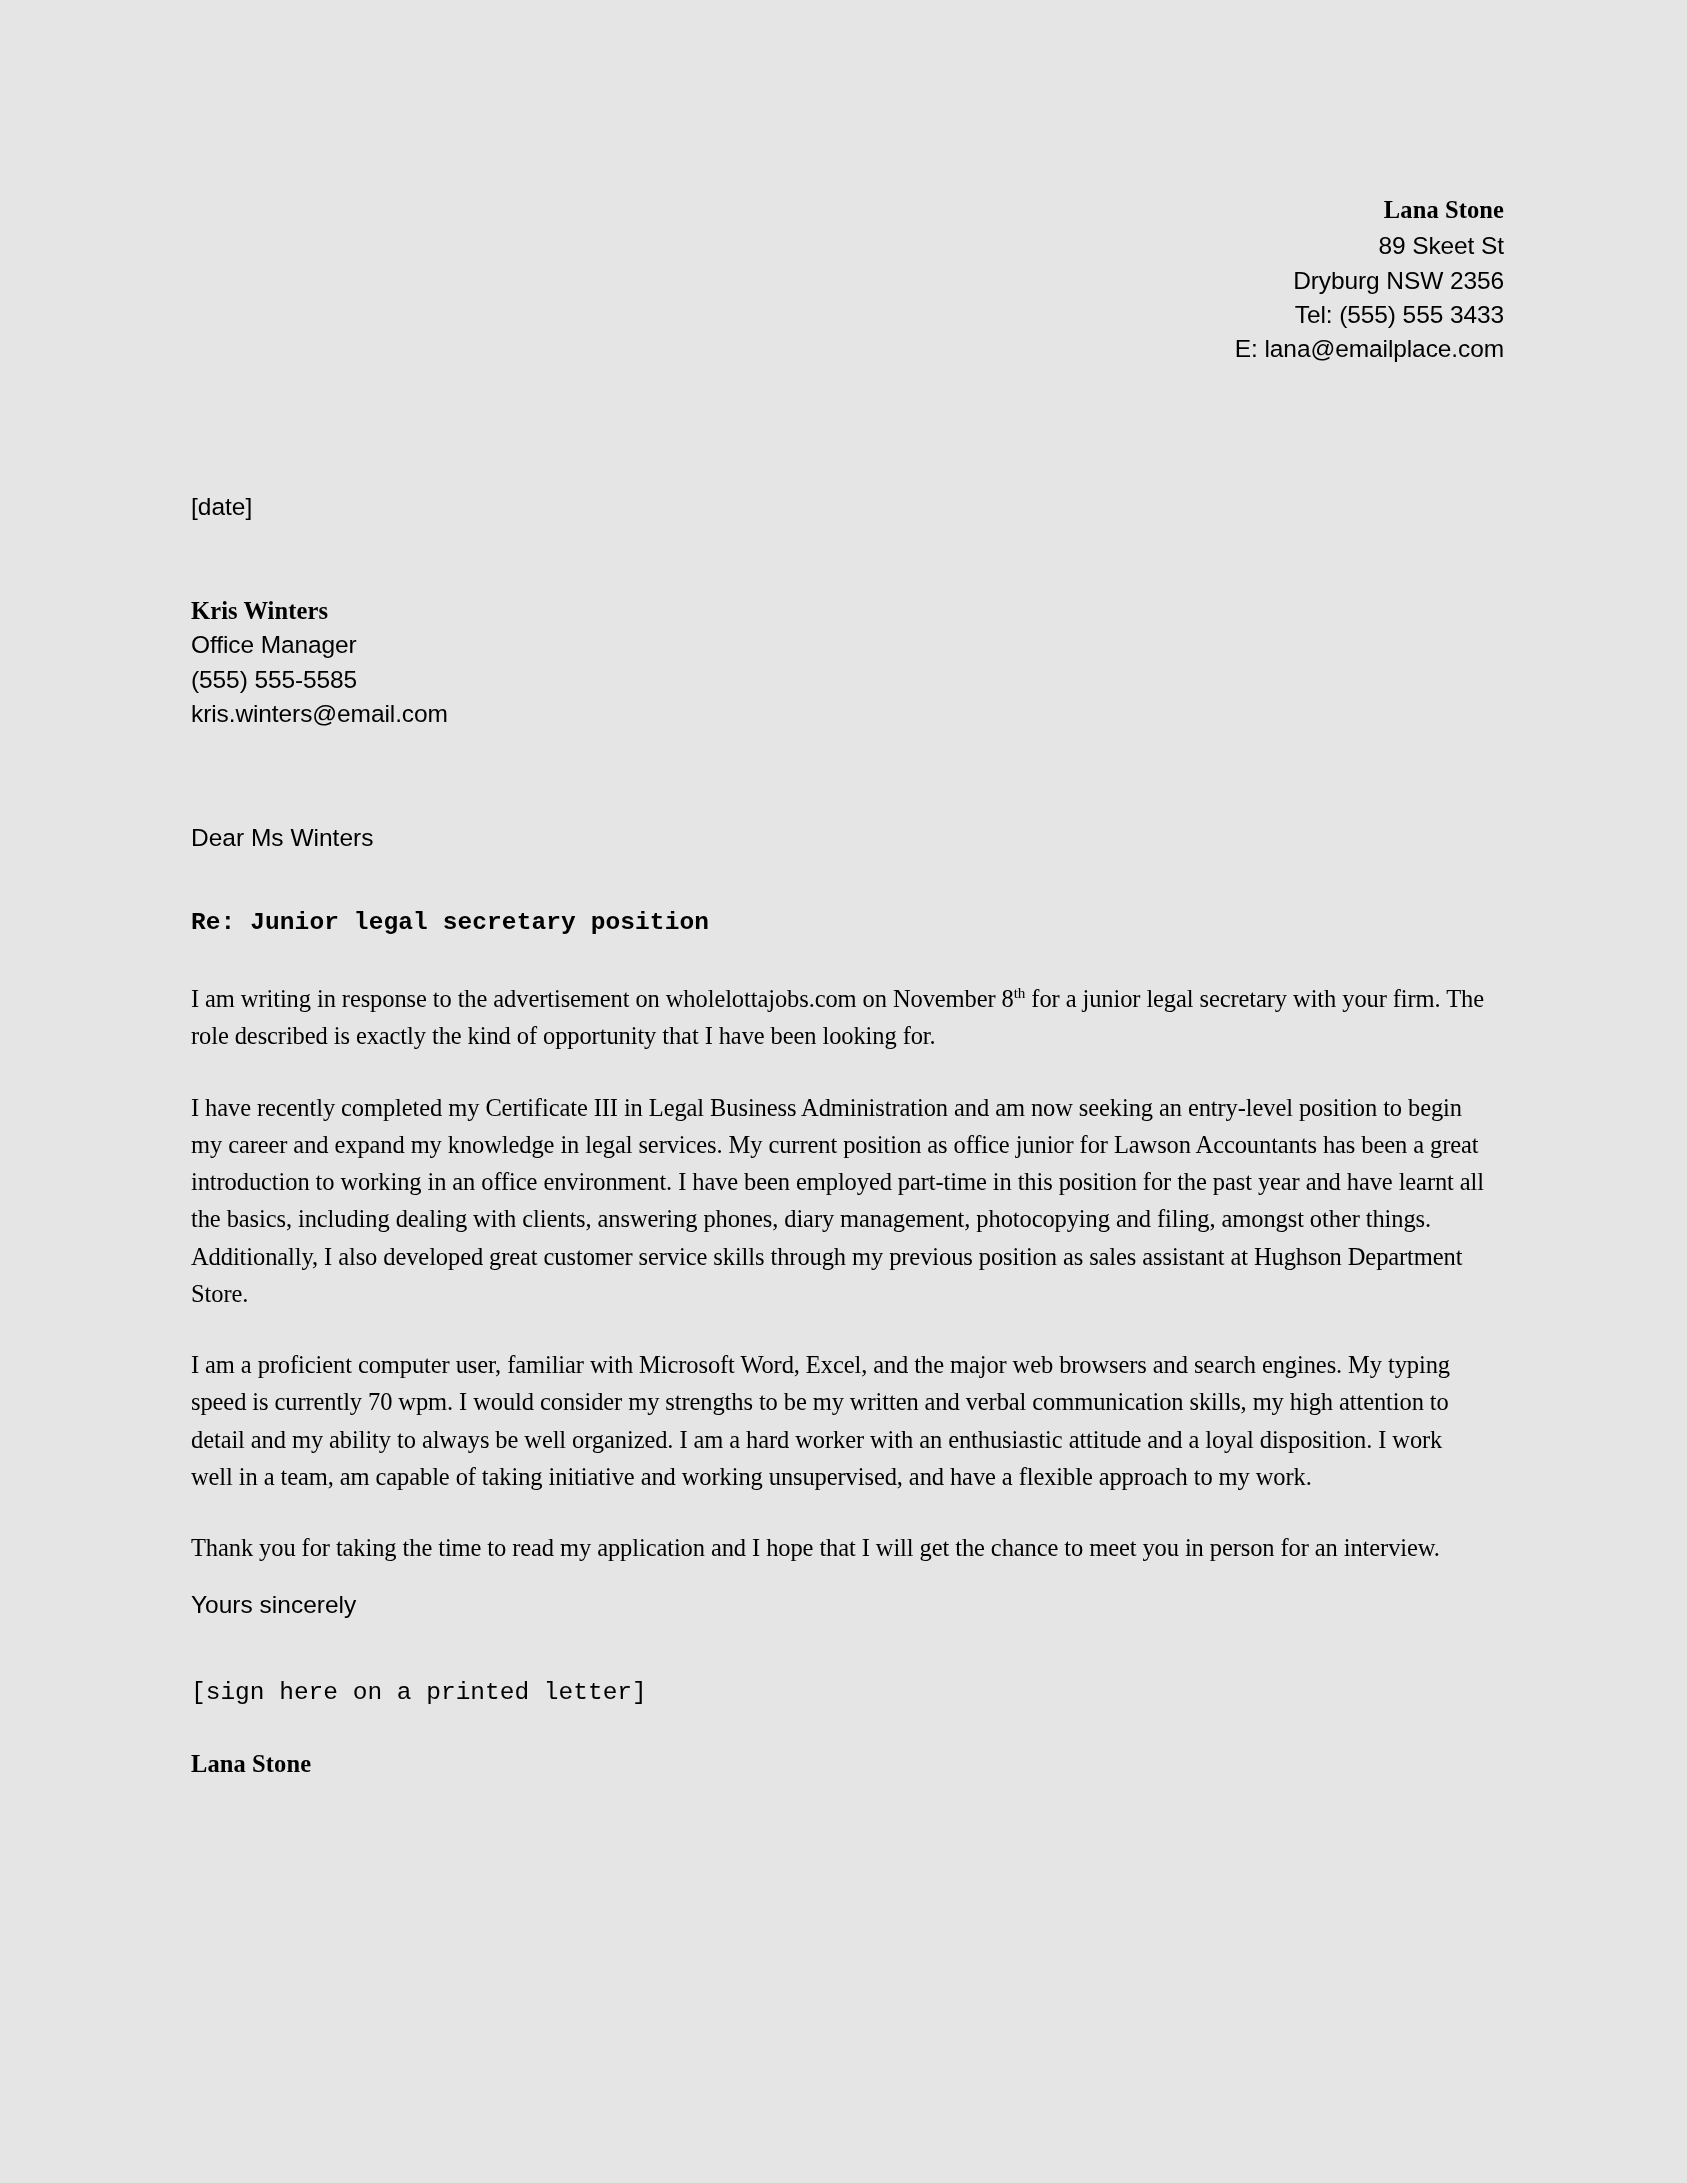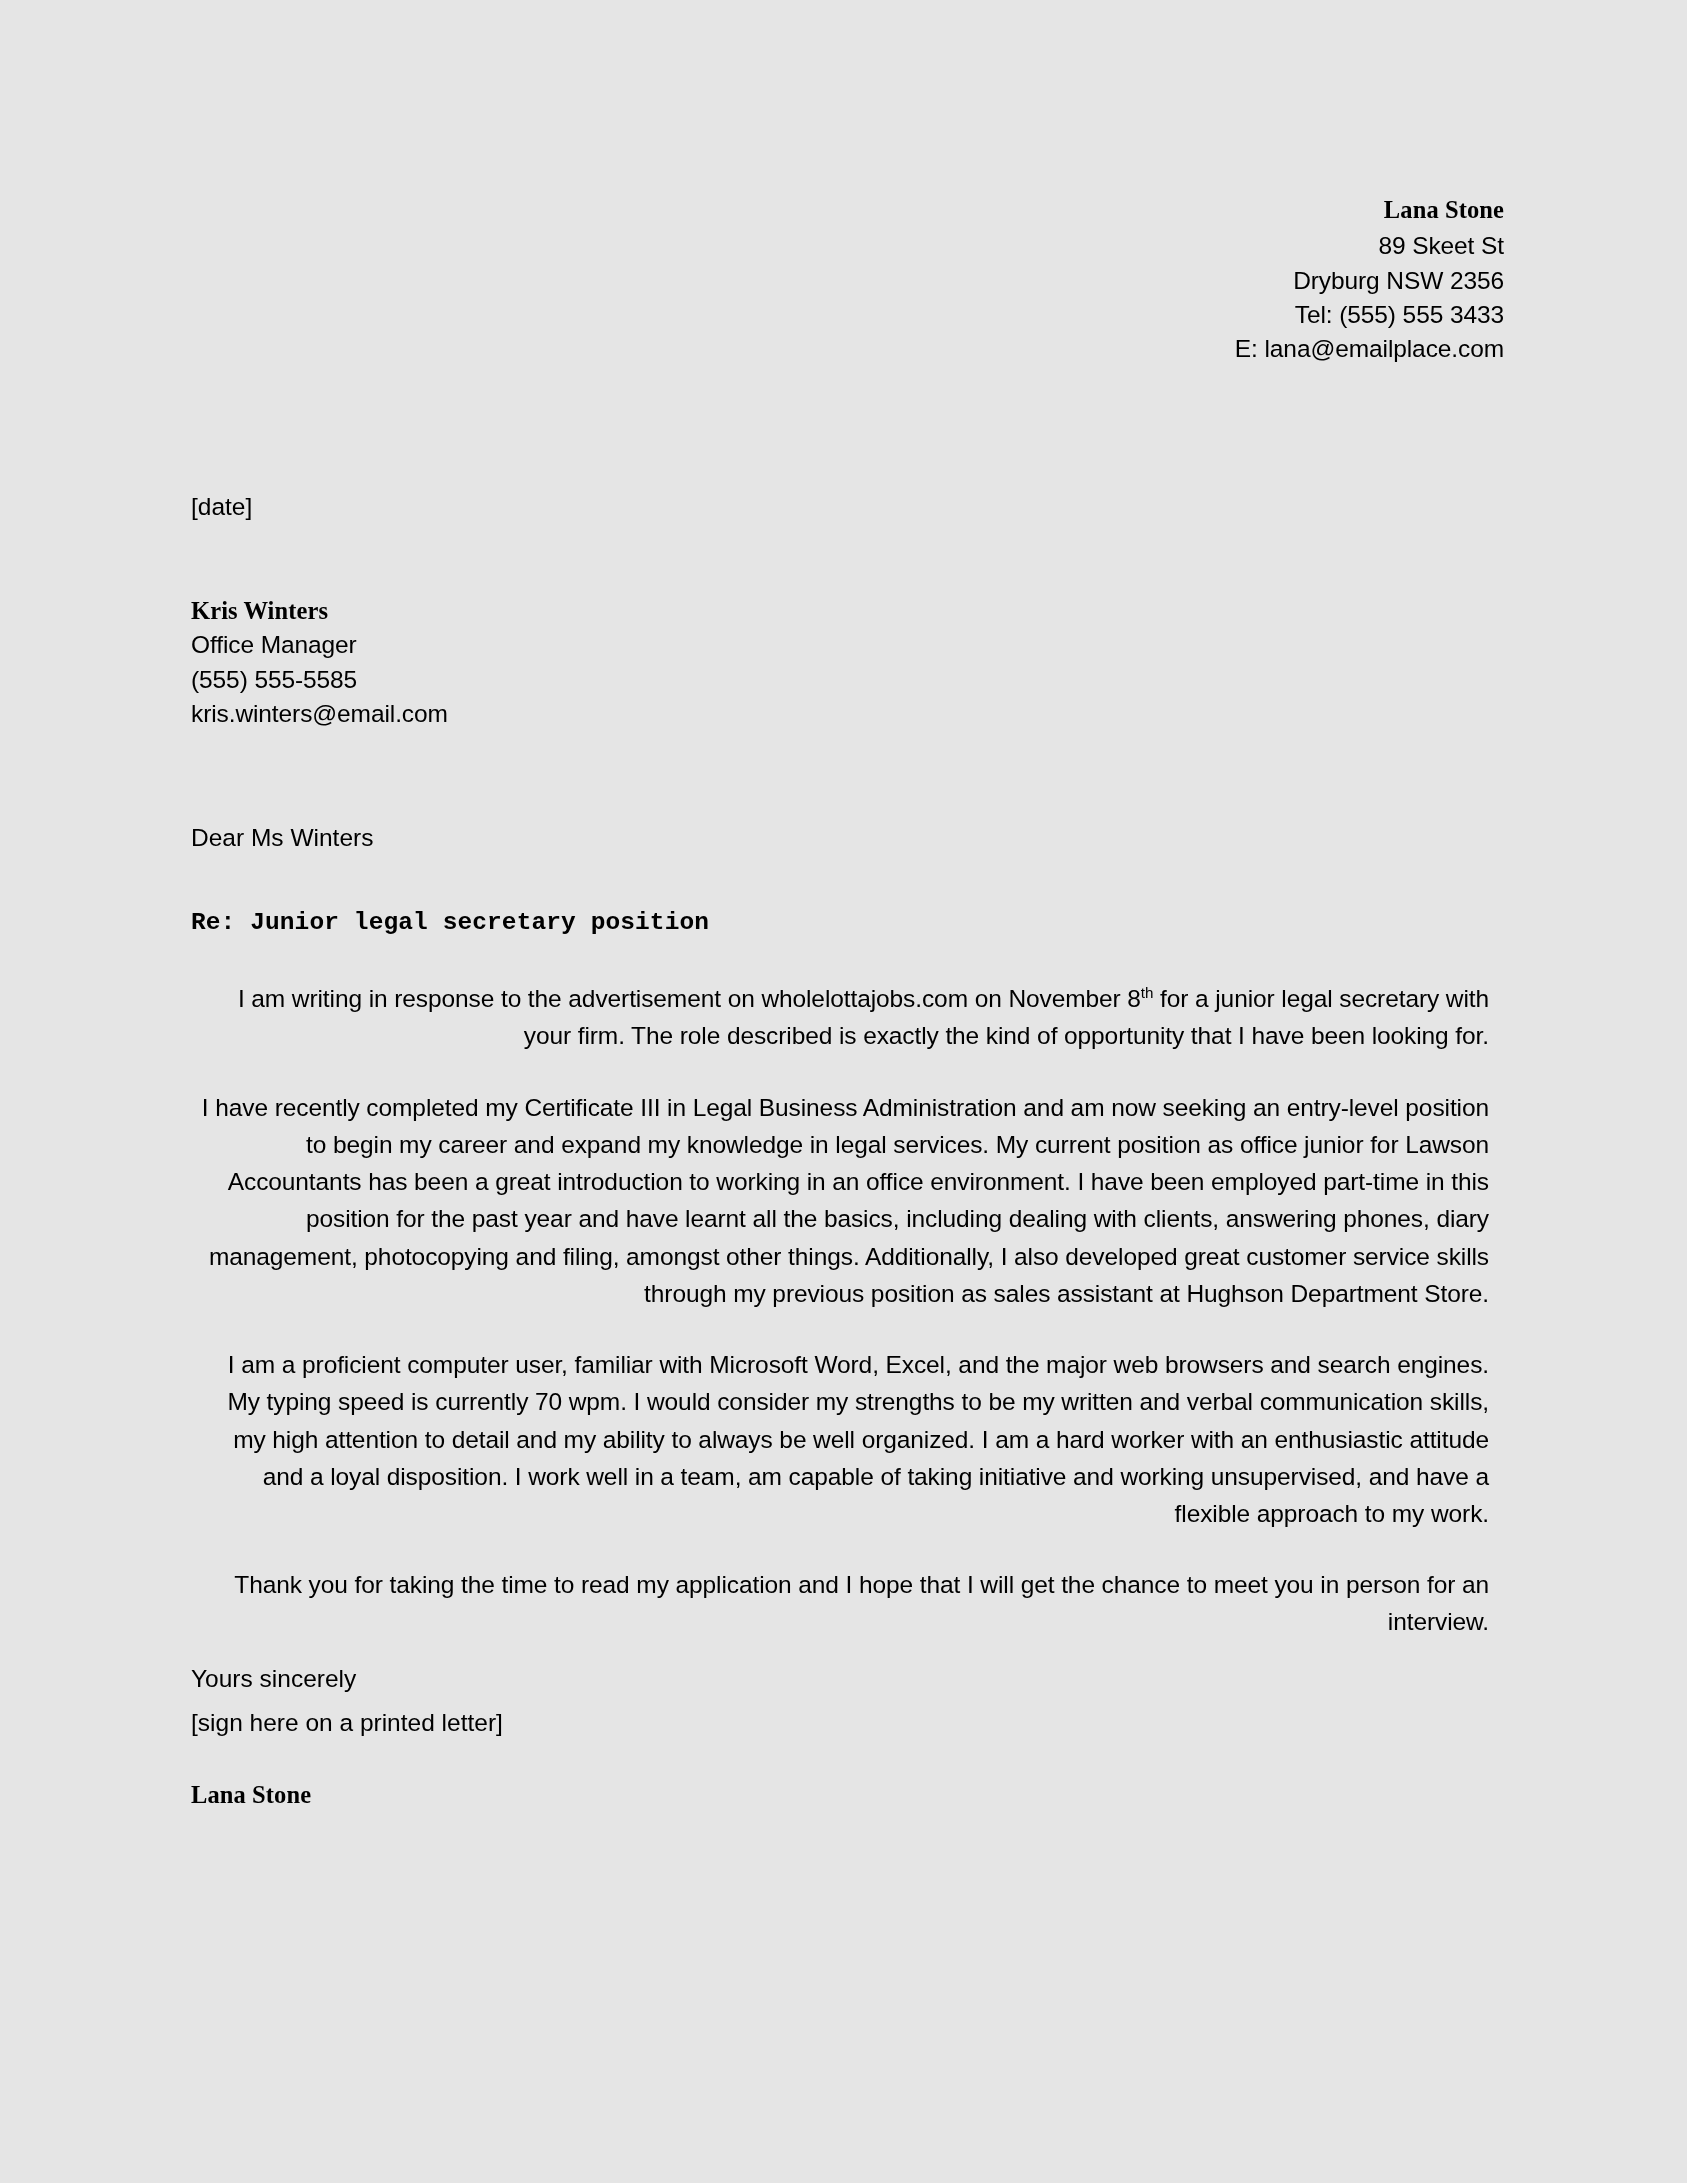--- a/index.html
+++ b/index.html
@@ -77,43 +77,43 @@
   .subject-line {
     margin-top: 57px;
     font-family: Liberation Mono, monospace;
     font-weight: bold;
     font-size: 24.5px;
     letter-spacing: 0.1px;
   }
 
   .para {
     margin-top: 34px;
-    font-family: Liberation Sans, sans-serif;
+    font-family: Liberation Serif, serif;
     font-size: 24.5px;
     line-height: 1.52;
     letter-spacing: -0.1px;
-    text-align: right;
+    text-align: left;
   }
   .para.first {
     margin-top: 44px;
   }
   sup.ord {
     font-size: 0.62em;
     vertical-align: super;
     line-height: 0;
   }
 
   .closing {
     font-size: 24.5px;
     font-family: "Liberation Sans", sans-serif;
   }
   .signature-placeholder {
-    margin-top: 16px;
+    margin-top: 60px;
     font-size: 24.5px;
-    font-family: Liberation Sans, sans-serif;
+    font-family: Liberation Mono, monospace;
   }
   .signature-name {
     margin-top: 44px;
     font-family: "Liberation Serif", serif;
     font-weight: bold;
     font-size: 24.5px;
     letter-spacing: 0.1px;
   }
 </style>
 </head>

